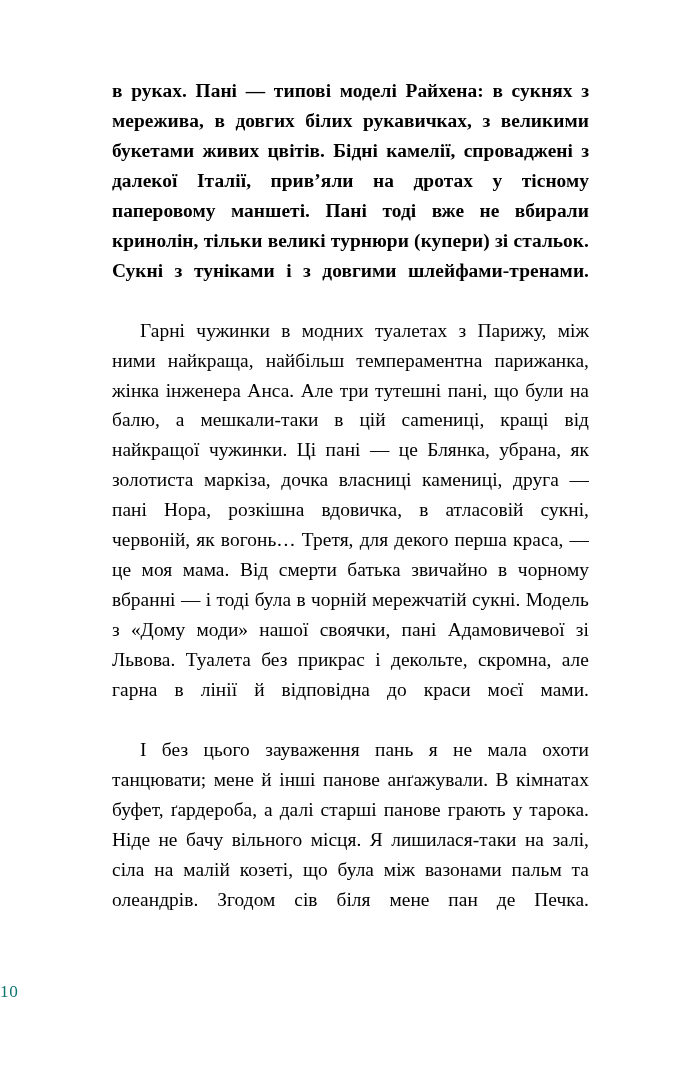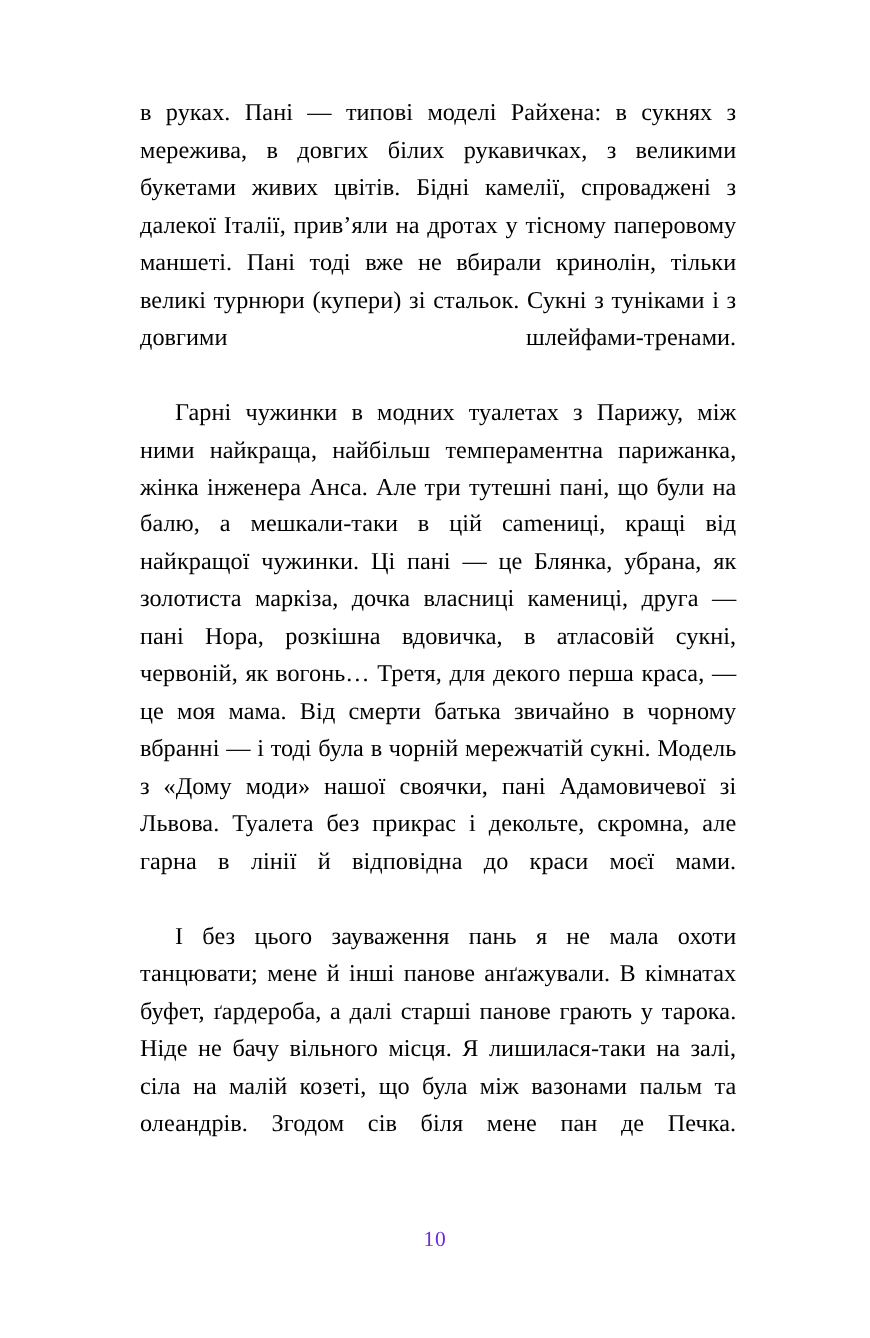--- a/index.html
+++ b/index.html
@@ -50,36 +50,36 @@
     display: inline-block;
     width: 100%;
   }
 
   .para.indent {
     text-indent: 28px;
   }
 
   .para.no-indent {
     text-indent: 0;
+    font-weight: bold;
   }
 
   
   .para {
     white-space: normal;
   }
 
   .folio {
     position: absolute;
     left: 0;
     top: 982px;
     width: 696px;
-    text-align: center;
     font-size: 17.2px;
     line-height: 20px;
-    color: #6d28d9;
+    color: #0f766e;
     letter-spacing: 0.6px;
   }
 </style>
 </head>
 <body>
 
 <div class="page">
 
   <div class="text-block">
 

